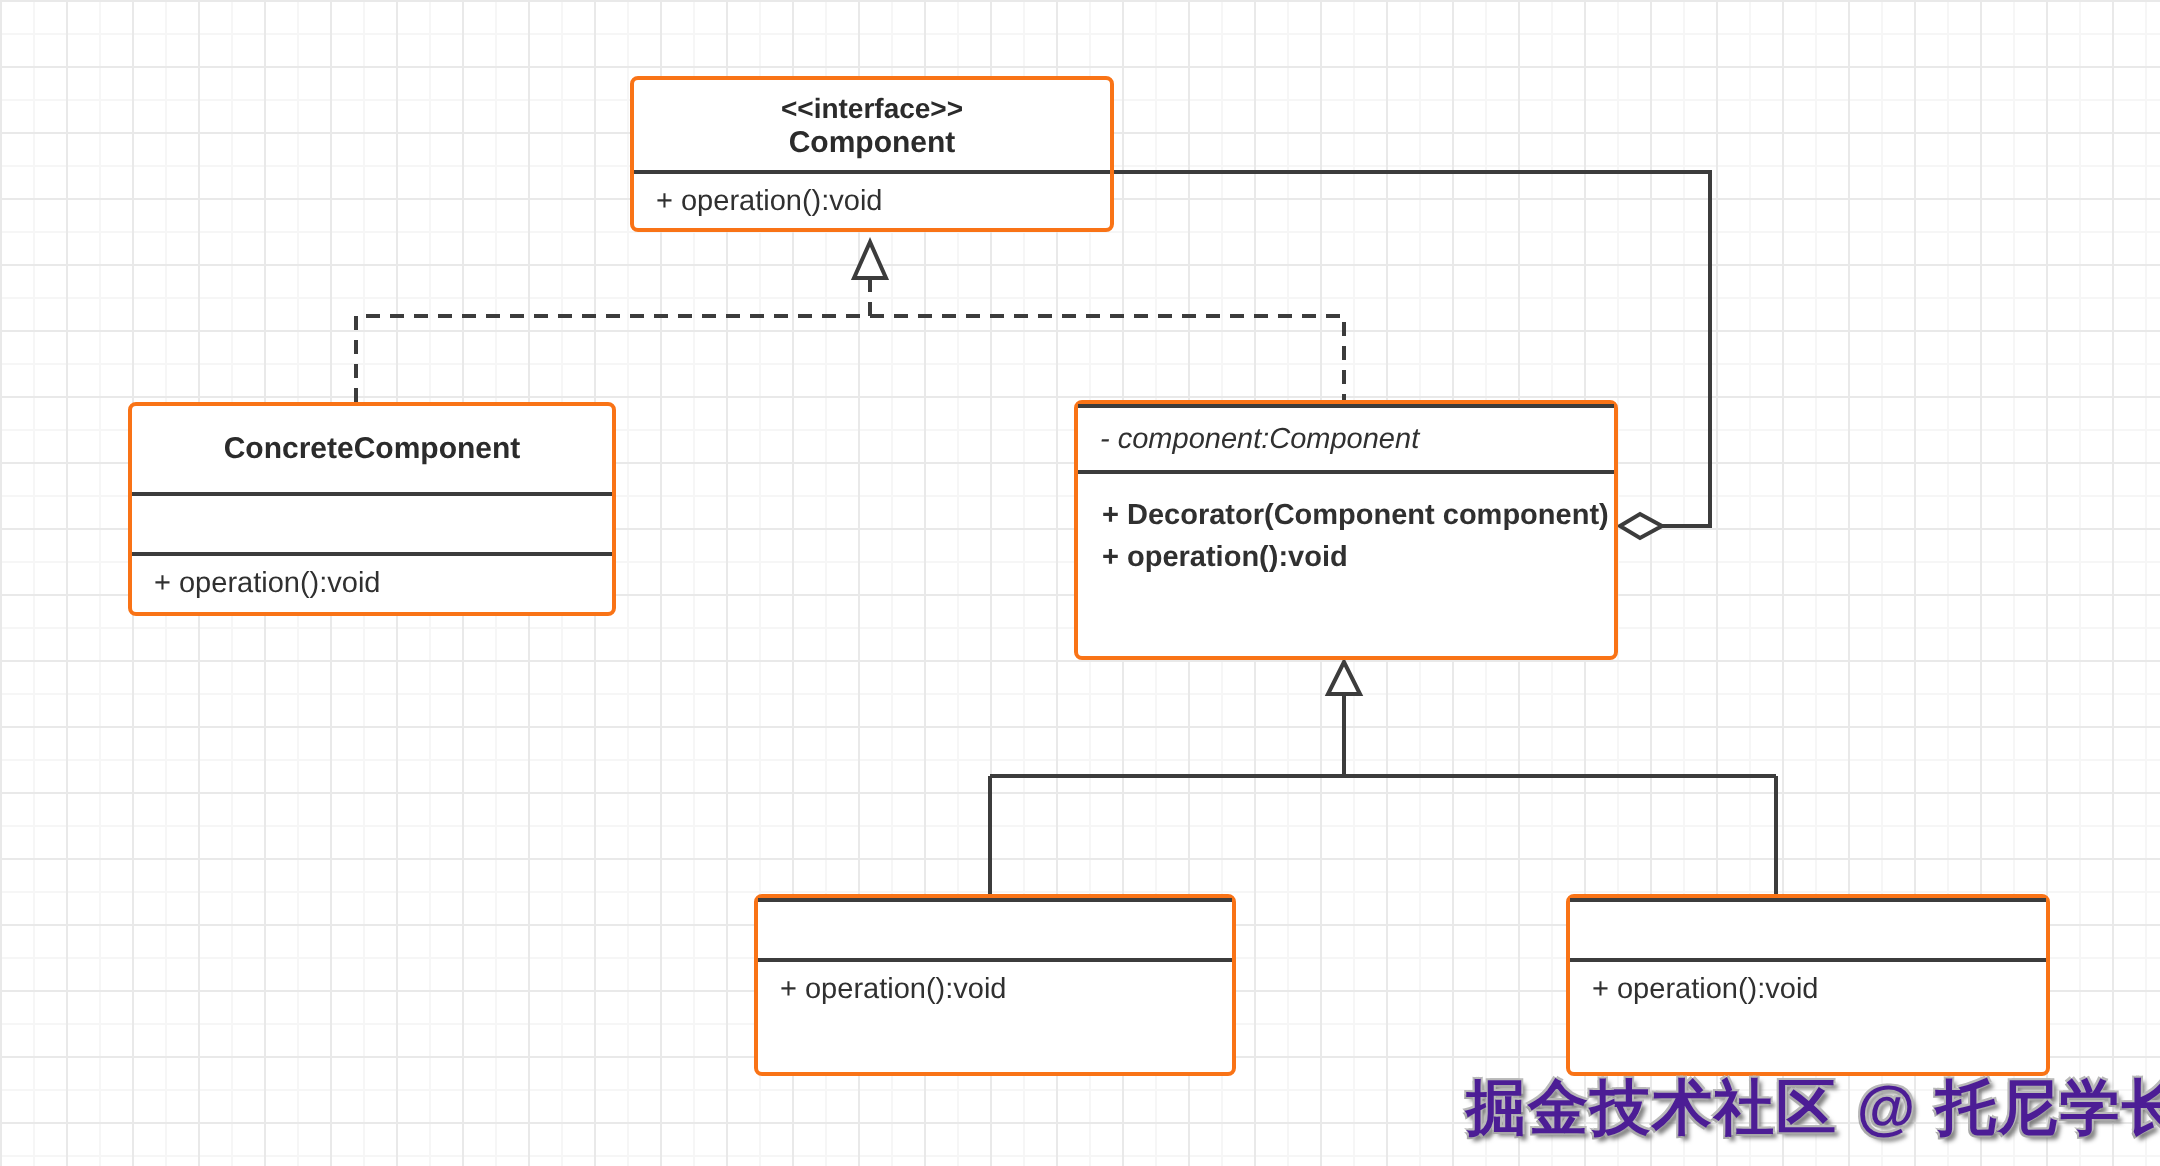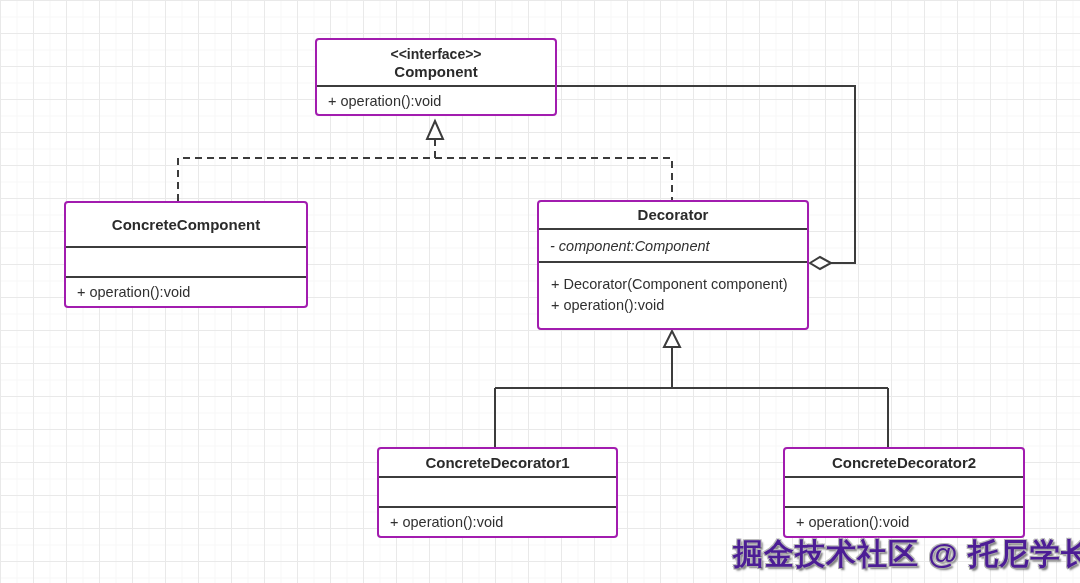--- a/index.html
+++ b/index.html
@@ -15,21 +15,21 @@
       linear-gradient(#f6f6f6 1px, transparent 1px),
       linear-gradient(90deg, #f6f6f6 1px, transparent 1px);
     background-size: 33px 33px, 33px 33px, 16.5px 16.5px, 16.5px 16.5px;
   }
   #stage { position: absolute; inset: 0; }
   svg.connectors { position: absolute; left: 0; top: 0; pointer-events: none; }
 
   .uml-class {
     position: absolute;
     background: #ffffff;
-    border: 2px solid #a21caf;
+    border: 2px solid #f97316;
     border-radius: 4px;
     display: flex;
     flex-direction: column;
     color: #2b2b2b;
   }
   .uml-head {
     flex: 1 1 auto;
     display: flex;
     flex-direction: column;
     align-items: center;
@@ -109,41 +109,32 @@
 
   <div class="uml-class" style="left:64px; top:201px; width:244px; height:107px;">
     <div class="uml-head">
       <div>ConcreteComponent</div>
     </div>
     <div class="sec attrs-empty"></div>
     <div class="sec member-row" style="height:30px;">+ operation():void</div>
   </div>
 
   <div class="uml-class" style="left:537px; top:200px; width:272px; height:130px;">
-    <div class="uml-head" style="flex:0 0 26px;">
-      <div>Decorator</div>
-    </div>
     <div class="sec member-row" style="height:33px;font-style:italic;">- component:Component</div>
-    <div class="sec methods-multi" style="flex:1 1 auto;">
+    <div class="sec methods-multi" style="flex:1 1 auto;font-weight:bold;">
       <div>+ Decorator(Component component)</div>
       <div>+ operation():void</div>
     </div>
   </div>
 
   <div class="uml-class" style="left:377px; top:447px; width:241px; height:91px;">
-    <div class="uml-head">
-      <div>ConcreteDecorator1</div>
-    </div>
     <div class="sec attrs-empty"></div>
     <div class="sec member-row" style="height:30px;">+ operation():void</div>
   </div>
 
   <div class="uml-class" style="left:783px; top:447px; width:242px; height:91px;">
-    <div class="uml-head">
-      <div>ConcreteDecorator2</div>
-    </div>
     <div class="sec attrs-empty"></div>
     <div class="sec member-row" style="height:30px;">+ operation():void</div>
   </div>
 
   <div class="watermark">掘金技术社区 @ 托尼学长</div>
 
 </div>
 
 </body></html>

